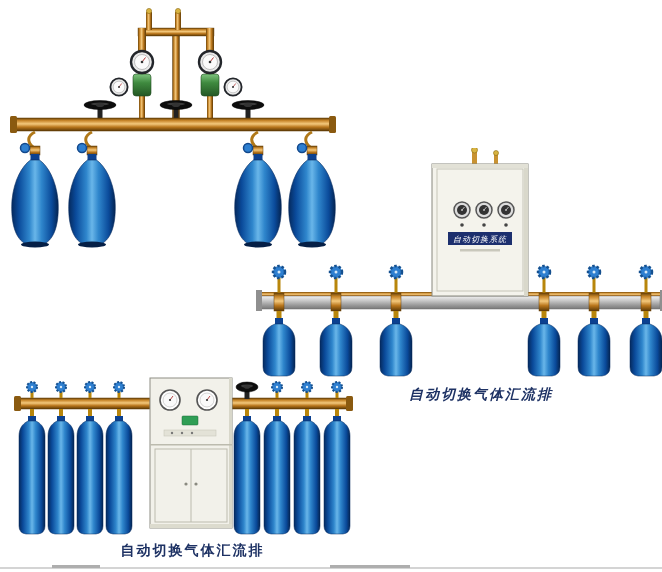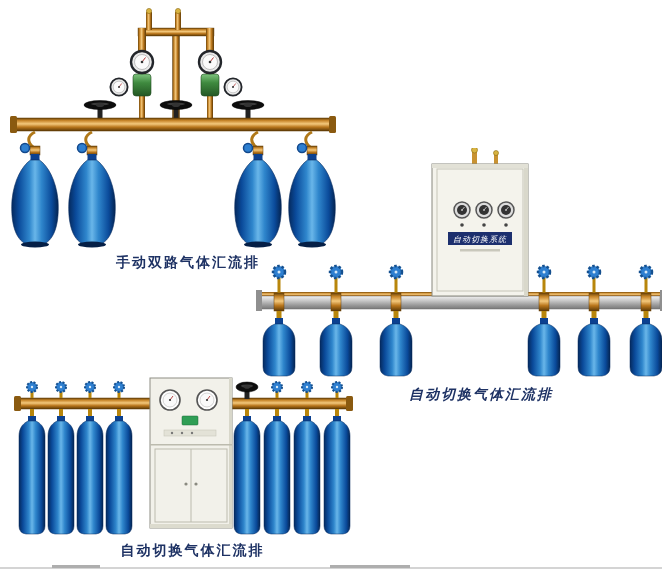--- a/index.html
+++ b/index.html
@@ -126,21 +126,20 @@
         <rect x="6" y="110" width="318" height="13" fill="url(#p1brass)" stroke="#5d3a06" stroke-width="0.5"></rect>
         <rect x="2" y="108" width="7" height="17" rx="1.5" fill="#8a5a10"></rect>
         <rect x="321" y="108" width="7" height="17" rx="1.5" fill="#8a5a10"></rect>
       </g>
 
       <use href="#p1cylsym" x="27" y="0"></use>
       <use href="#p1cylsym" x="84" y="0"></use>
       <use href="#p1cylsym" x="250" y="0"></use>
       <use href="#p1cylsym" x="304" y="0"></use>
     </svg>
-    <figcaption class="caption" style="top:246px; left:95px; width:170px;">手动双路气体汇流排</figcaption>
   </figure>
 
   <figure class="product" style="left:256px; top:148px; width:410px; height:260px;font-style:italic;">
     <svg width="410" height="232" viewBox="0 0 410 232" xmlns="http://www.w3.org/2000/svg">
       <defs>
         <linearGradient id="p2brass" x1="0" y1="0" x2="0" y2="1">
           <stop offset="0" stop-color="#6b4408"></stop>
             <stop offset="0.2" stop-color="#c8862a"></stop>
           <stop offset="0.45" stop-color="#f3c87c"></stop>
             <stop offset="0.7" stop-color="#b9761c"></stop>

